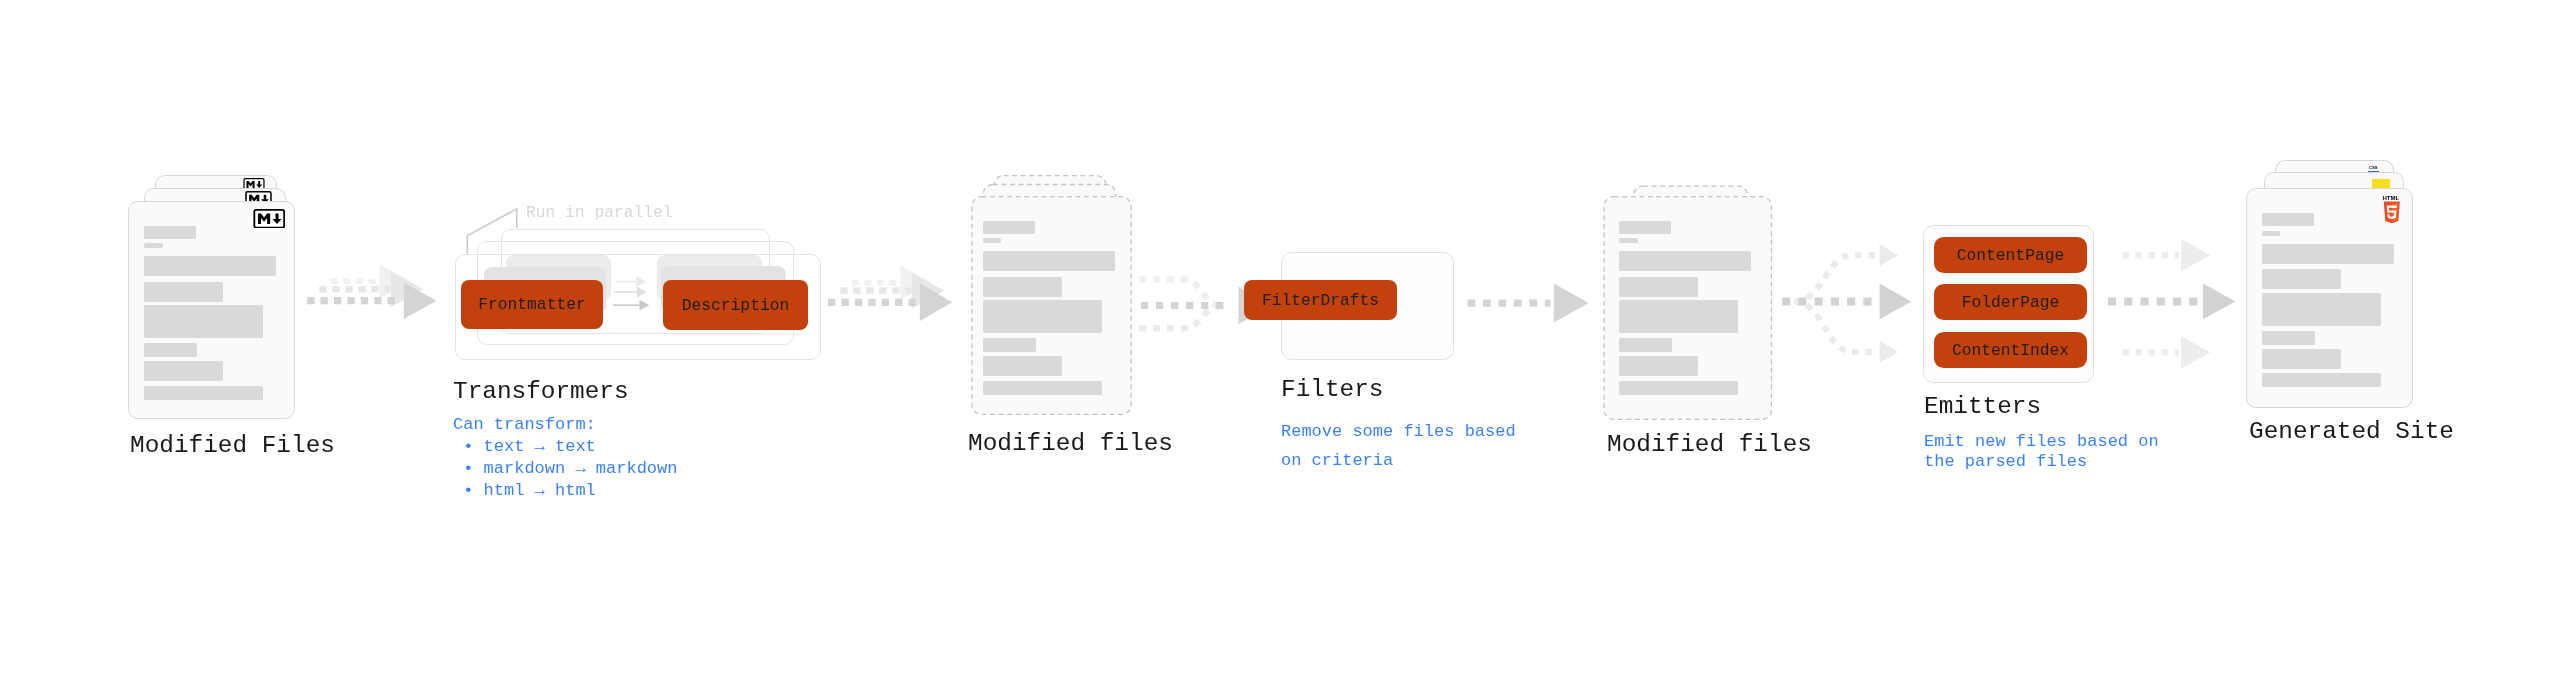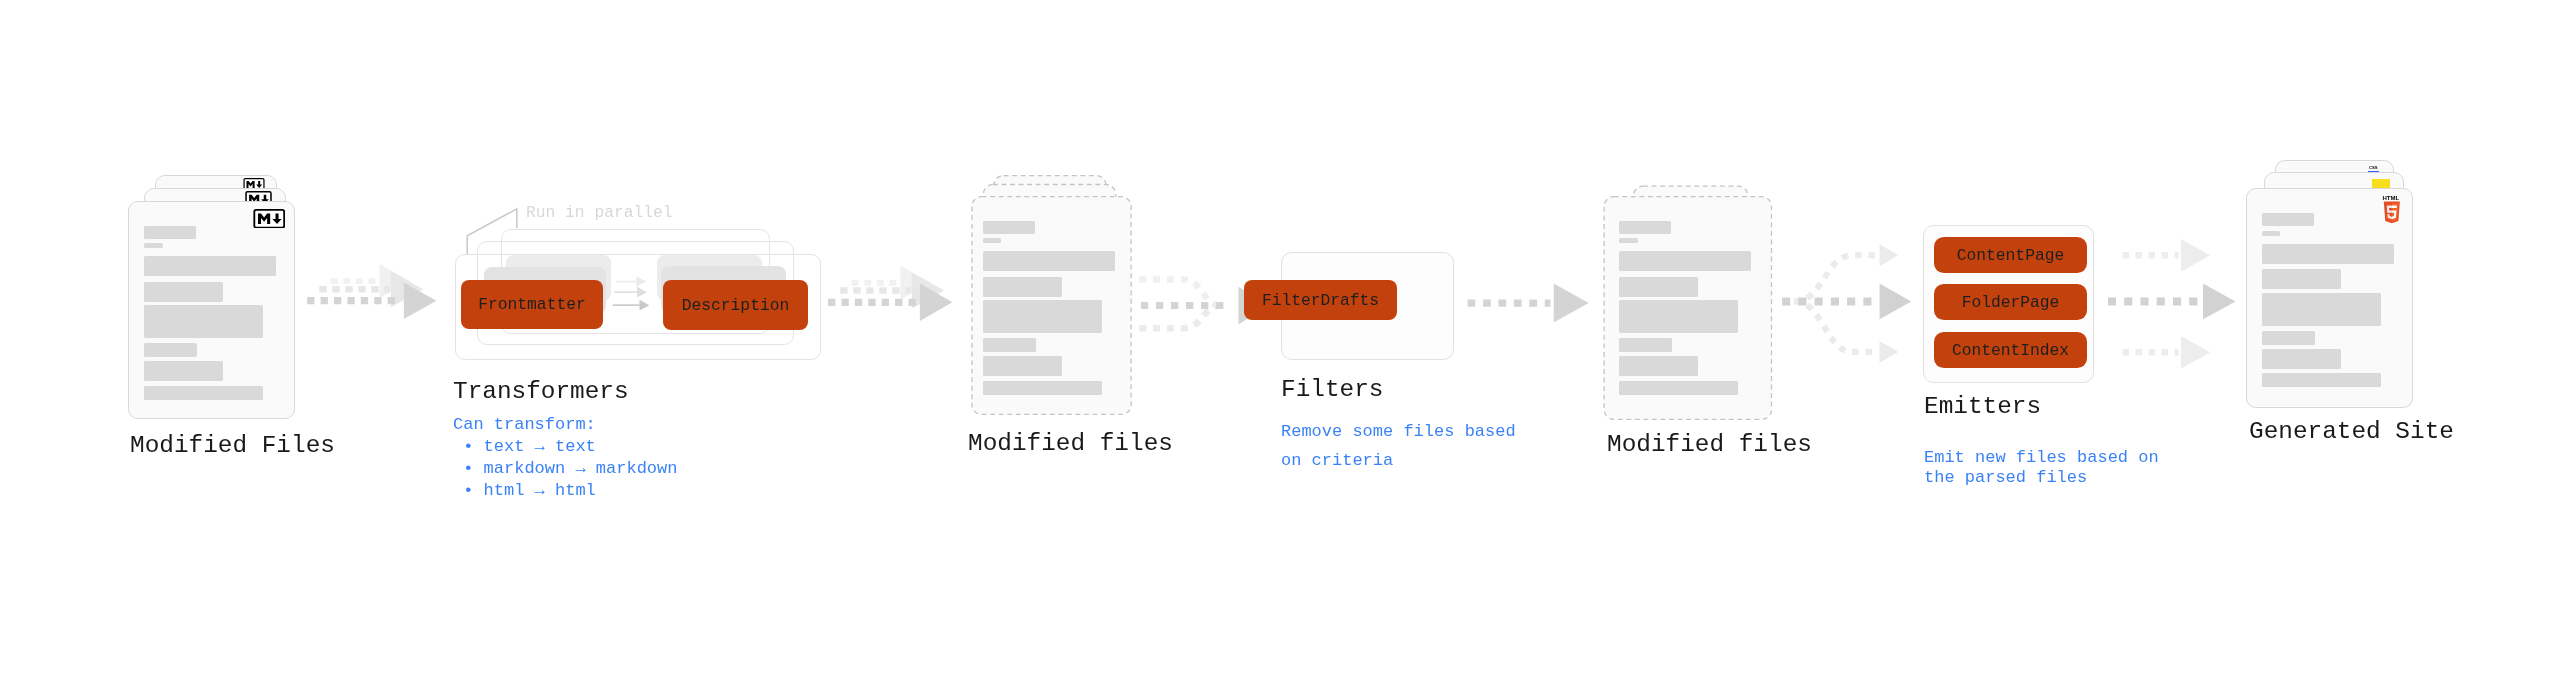--- a/index.html
+++ b/index.html
@@ -154,15 +154,15 @@
 <div class="title" style="left:1281px;top:378px">Filters</div>
 <div class="title" style="left:1607px;top:433px">Modified files</div>
 <div class="title" style="left:1924px;top:395px">Emitters</div>
 <div class="title" style="left:2249px;top:420px">Generated Site</div>
 <div class="sub" style="left:453px;top:414px;line-height:22px">Can transform:
  • text → text
  • markdown → markdown
  • html → html</div>
 <div class="sub" style="left:1281px;top:417px;line-height:29px">Remove some files based
 on criteria</div>
-<div class="sub" style="left:1924px;top:448px;line-height:20.3px">Emit new files based on
+<div class="sub" style="left:1924px;top:432px;line-height:20.3px">Emit new files based on
 the parsed files</div>
 </div>
 
 </body></html>

